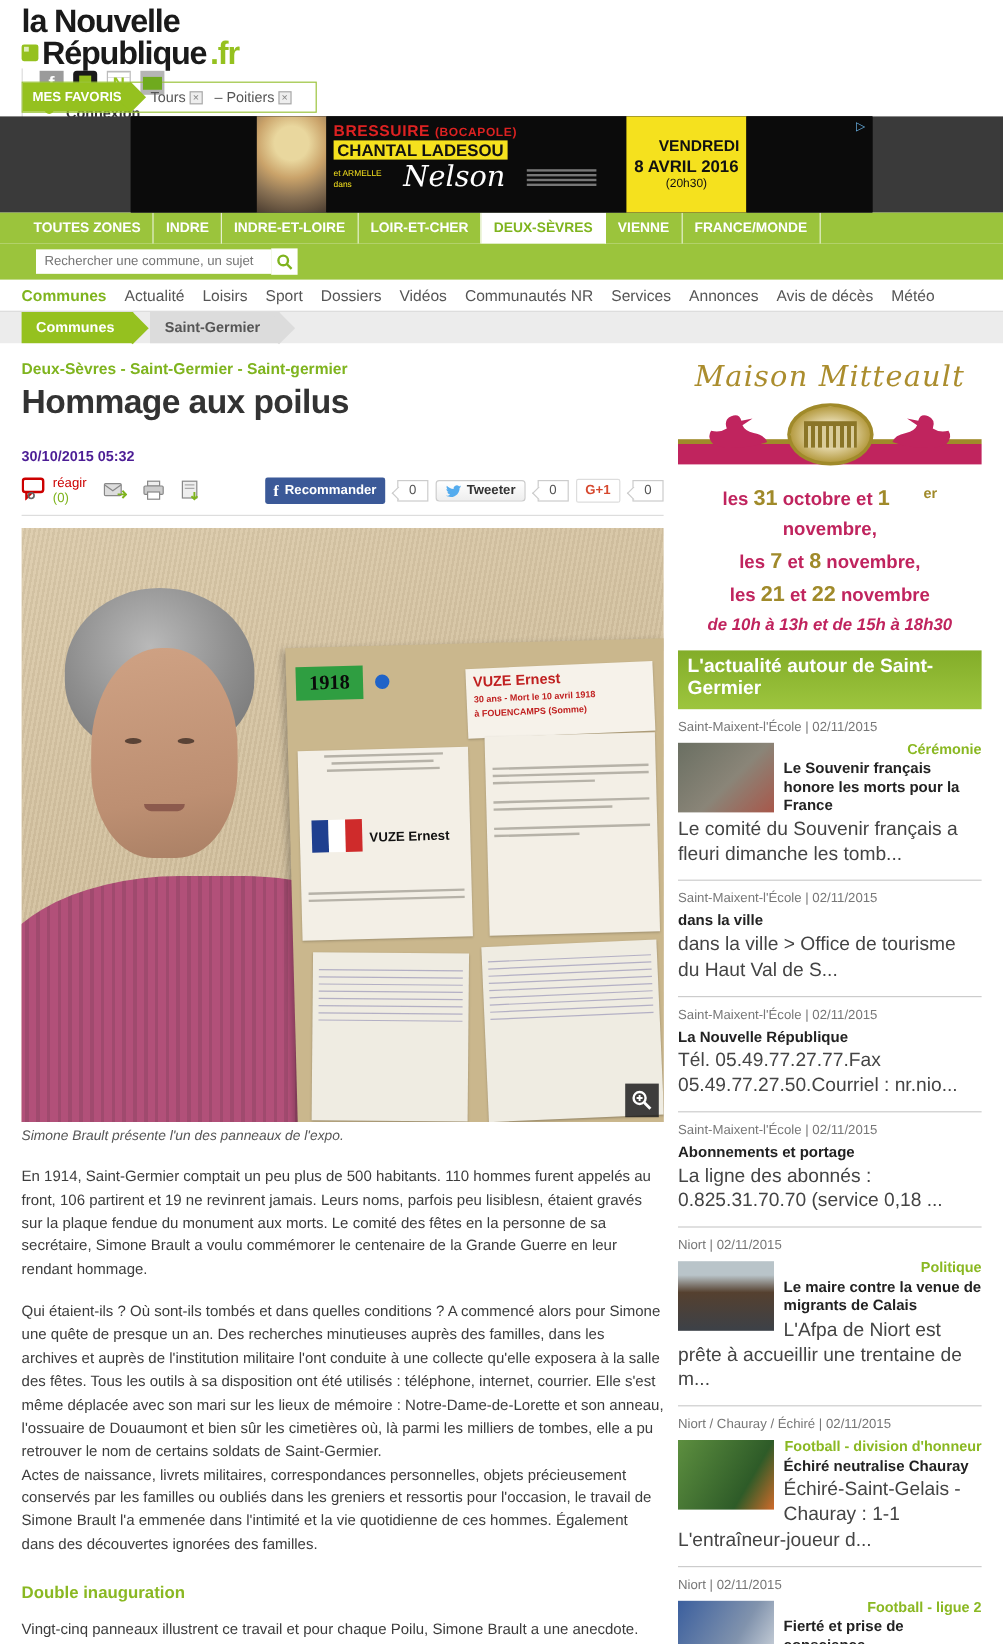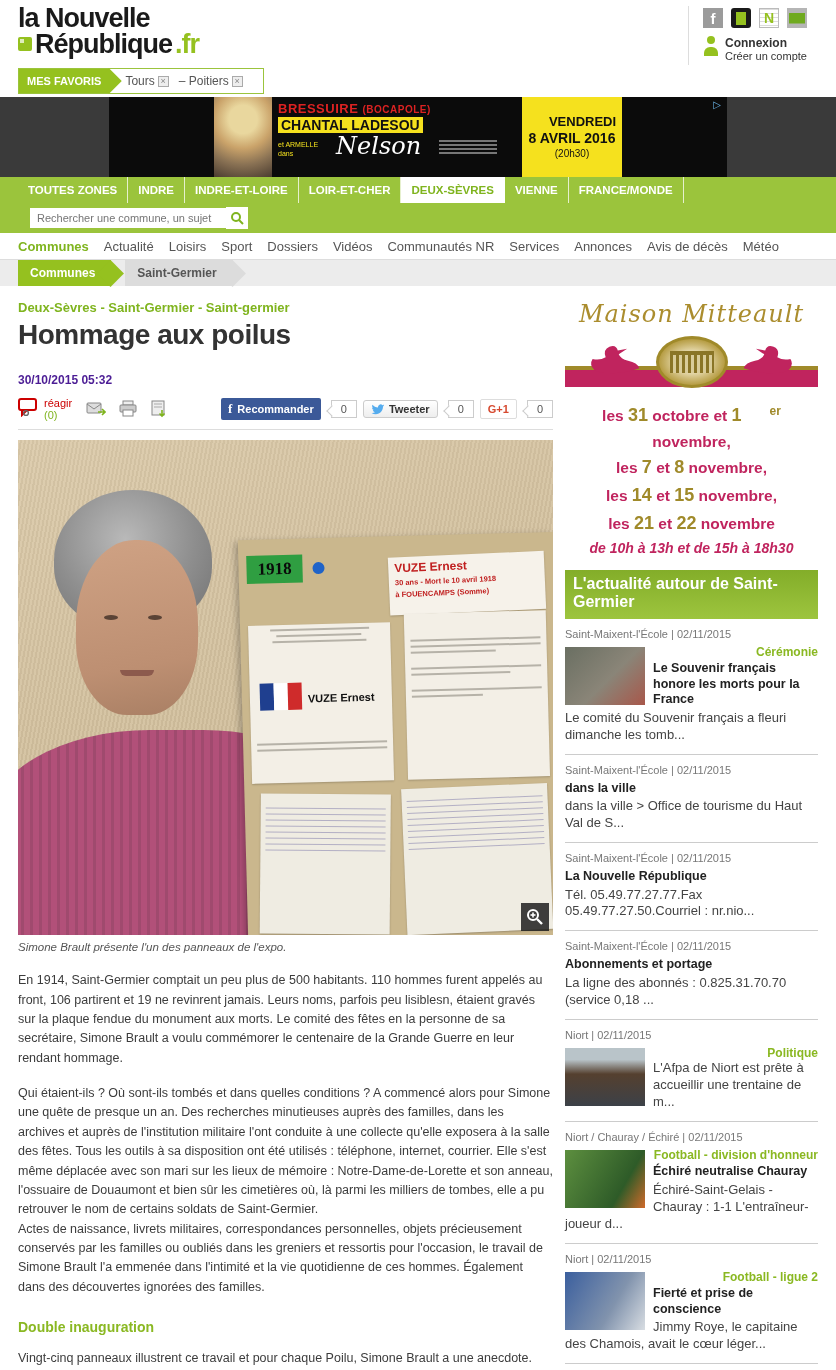--- a/index.html
+++ b/index.html
@@ -1,20 +1,20 @@
 <!DOCTYPE html>
 <html><head>
 <meta charset="utf-8">
 <style>
   * { margin:0; padding:0; box-sizing:border-box; }
   body { font-family:"Liberation Sans", sans-serif; background:#fff; width:836px; height:1370px; overflow:hidden; }
   .page { width:836px; height:1370px; overflow:hidden; background:#fff; }
 
   
-  .hdr { height:65px; display:flex; justify-content:space-between; padding:6px 18px 0 18px; }
+  .hdr { height:65px; display:flex; justify-content:space-between; padding:6px 18px 0 18px;flex-direction:column; }
   .logo { line-height:0.95; font-weight:bold; letter-spacing:-1px; font-size:27px; color:#1a1a1a; cursor:pointer; }
   .logo .l2 { display:flex; align-items:center; gap:3px; }
   .logo .sq { display:inline-block; width:14px; height:14px; background:#95c11f; border-radius:2px; position:relative; }
   .logo .sq::after{ content:''; position:absolute; left:2px; top:2px; width:4px; height:4px; background:#fff; opacity:.7;}
   .logo .fr { color:#95c11f; }
   .hdr-right { border-left:1px solid #ddd; padding-left:14px; padding-top:2px; width:130px; }
   .soc-row { display:flex; gap:8px; margin-bottom:8px; }
   .ic { width:20px; height:20px; display:flex; align-items:center; justify-content:center; font-weight:bold; cursor:pointer; }
   .ic-fb { background:#9b9b9b; color:#fff; font-size:15px; }
   .ic-mob { background:#1a1a1a; border-radius:3px; }
@@ -154,21 +154,21 @@
   .m-dates .num { color:#a08a2a; font-size:18px; font-weight:bold; }
   .m-dates sup { font-size:12px; color:#a08a2a;margin-left:28px; }
   .m-hours { color:#c0245e; font-size:14px; font-weight:bold; font-style:italic; margin-top:2px; }
 
   .sidehead { margin-top:14px; background:linear-gradient(#83ad29,#9dc53e); color:#fff; font-weight:bold; font-size:16px; line-height:1.15; padding:5px 8px 7px 8px; }
   .sitem { padding-top:9px; }
   .smeta { font-size:11px; color:#777; margin-bottom:5px; }
   .sthumb { float:left; width:80px; height:58px; margin:2px 8px 2px 0; cursor:pointer; }
   .scat { color:#8ab822; font-weight:bold; font-size:12px; line-height:1.2; cursor:pointer;text-align:right; }
   .stitle { color:#222; font-weight:bold; font-size:12.5px; line-height:1.25; margin:2px 0; cursor:pointer; }
-  .sexc { color:#444; font-size:13px; line-height:1.3; }
+  .sexc { color:#444; font-size:16px; line-height:1.3; }
   .ssep { border:none; border-top:1px solid #ccc; margin:10px 0 0 0; clear:both; }
   .t1{background:linear-gradient(135deg,#6a6f62,#8a8578 55%,#a8574a);}
   .t5{background:linear-gradient(180deg,#b9c4c9 20%,#55402f 45%,#3c4148);}
   .t6{background:linear-gradient(120deg,#5d8f3f,#2e5b28 70%,#d06a2a);}
   .t7{background:linear-gradient(120deg,#3b5f9e,#8193ad 60%,#d8dde2);}
   .t8{background:linear-gradient(120deg,#7c4f46,#a8352f 45%,#496b3c);}
 </style>
 </head>
 <body>
 
@@ -437,21 +437,20 @@
           <svg class="m-duck right" viewBox="0 0 60 36">
               <path d="M8 30 Q2 24 6 18 Q14 20 20 16 Q17 8 24 5 Q31 2 33 9 L43 7 L34 13 Q36 18 44 20 Q54 22 56 28 Q40 34 24 33 Q12 33 8 30Z"></path>
             </svg>
           <div class="m-oval">
               <div class="m-house"></div>
             </div>
         </div>
         <div class="m-dates">
           <div><span>les </span><span class="num">31</span><span> octobre et </span><span class="num">1</span><sup>er</sup><span> novembre,</span></div>
           <div><span>les </span><span class="num">7</span><span> et </span><span class="num">8</span><span> novembre,</span></div>
-          <div><span>les </span><span class="num">14</span><span> et </span><span class="num">15</span><span> novembre,</span></div>
           <div><span>les </span><span class="num">21</span><span> et </span><span class="num">22</span><span> novembre</span></div>
         </div>
         <div class="m-hours">de 10h à 13h et de 15h à 18h30</div>
       </div>
 
       <div class="sidehead">L'actualité autour de Saint-Germier</div>
 
       <div class="sitem">
         <div class="smeta">Saint-Maixent-l'École  |  02/11/2015</div>
         <div class="sthumb t1"></div>
@@ -479,20 +478,21 @@
         <div class="smeta">Saint-Maixent-l'École  |  02/11/2015</div>
         <div class="stitle">Abonnements et portage</div>
         <div class="sexc">La ligne des abonnés : 0.825.31.70.70 (service 0,18 ...</div>
       </div>
       <hr class="ssep">
 
       <div class="sitem">
         <div class="smeta">Niort  |  02/11/2015</div>
         <div class="sthumb t5"></div>
         <div class="scat">Politique</div>
+        <div class="stitle">Le maire contre la venue de migrants de Calais</div>
         <div class="sexc">L'Afpa de Niort est prête à accueillir une trentaine de m...</div>
       </div>
       <hr class="ssep">
 
       <div class="sitem">
         <div class="smeta">Niort / Chauray / Échiré  |  02/11/2015</div>
         <div class="sthumb t6"></div>
         <div class="scat">Football - division d'honneur</div>
         <div class="stitle">Échiré neutralise Chauray</div>
         <div class="sexc">Échiré-Saint-Gelais - Chauray : 1-1 L'entraîneur-joueur d...</div>

